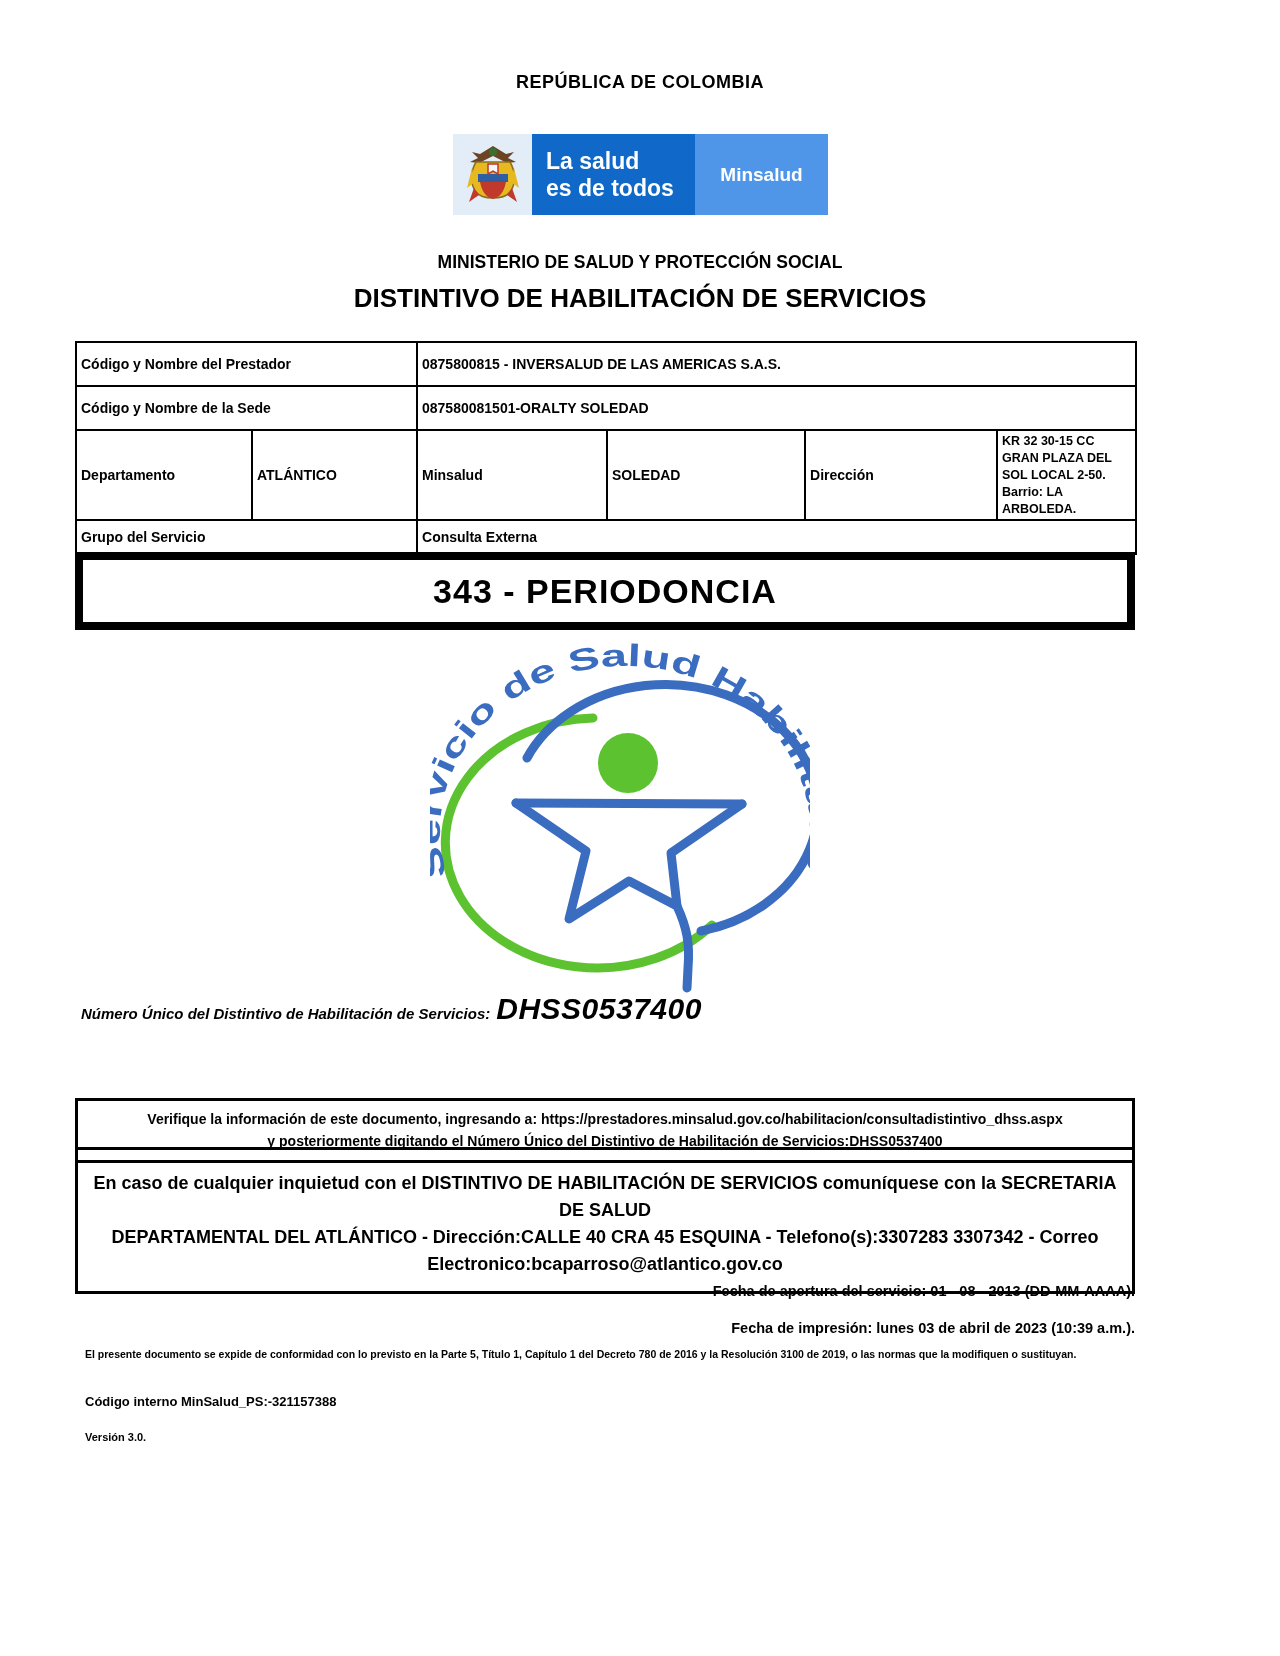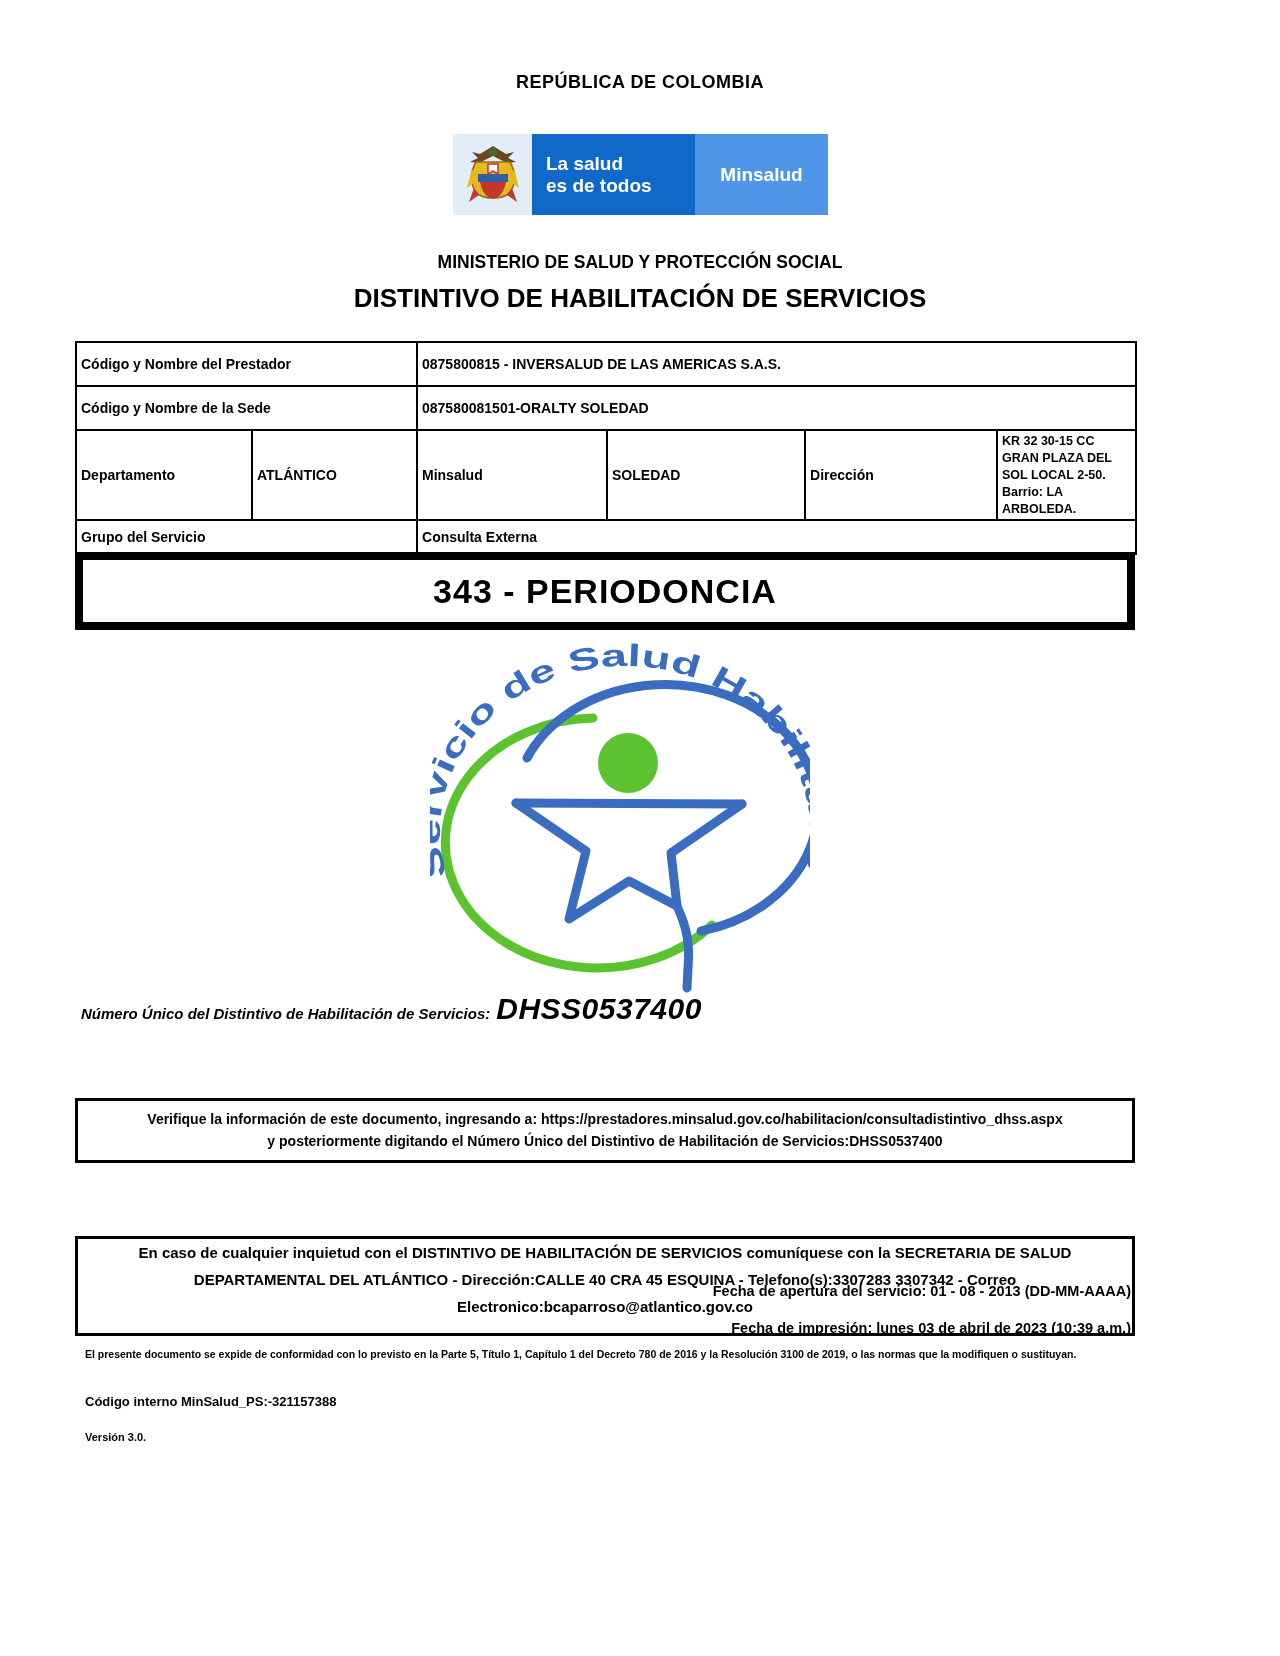--- a/index.html
+++ b/index.html
@@ -13,21 +13,21 @@
     overflow: hidden;
   }
   .centered { position: absolute; left: 0; width: 100%; text-align: center; }
   .republic { top: 72px; font-size: 18px; font-weight: bold; letter-spacing: 0.5px; }
   .ministry { top: 252px; font-size: 17.5px; font-weight: bold; }
   .doc-title { top: 283px; font-size: 26px; font-weight: bold; }
 
   
   .minsalud-banner { position: absolute; left: 453px; top: 134px; width: 375px; height: 81px; display: flex; }
   .banner-crest { width: 79px; background: #e3edf8; display: flex; align-items: center; justify-content: center; }
-  .banner-slogan { width: 163px; background: #1068c8; color: #fff; display: flex; flex-direction: column; justify-content: center; padding-left: 14px; font-weight: bold; font-size: 19px; line-height: 1.15; }
+  .banner-slogan { width: 163px; background: #1068c8; color: #fff; display: flex; flex-direction: column; justify-content: center; padding-left: 14px; font-weight: bold; font-size: 23px; line-height: 1.15; }
   .banner-brand { width: 133px; background: #4f96e8; color: #fff; display: flex; align-items: center; justify-content: center; font-weight: bold; font-size: 19px; }
 
   
   .info-table { position: absolute; left: 75px; top: 341px; border-collapse: collapse; table-layout: fixed; width: 1060px; }
   .info-table td { border: 2px solid #000; font-size: 14px; font-weight: bold; padding: 2px 4px; vertical-align: middle; overflow: hidden; }
   .r1 td { height: 44px; }
   .r2 td { height: 44px; }
   .r3 td { height: 72px; }
   .r4 td { height: 34px; }
   .val-lg { font-size: 15px; }
@@ -44,21 +44,21 @@
   .seal { position: absolute; left: 430px; top: 638px; }
 
   
   .unique-row { position: absolute; left: 81px; top: 992px; display: flex; align-items: baseline; white-space: nowrap; }
   .unique-label { font-size: 15px; font-weight: bold; font-style: italic; }
   .unique-value { font-size: 30px; font-weight: bold; font-style: italic; margin-left: 6px; letter-spacing: 0.5px; }
 
   
   .msg-box { position: absolute; left: 75px; width: 1060px; border: 3px solid #000; text-align: center; font-weight: bold; margin-top: 30px; }
   .verify-box { top: 1068px; padding: 7px 6px 8px 6px; font-size: 14px; line-height: 22px; }
-  .contact-box { top: 1206px; padding: 0 10px 13px 10px; font-size: 15px; line-height: 27px; }
+  .contact-box { top: 1117px; padding: 20px 10px 13px 10px; font-size: 18px; line-height: 27px; }
 
   
   .date-line { position: absolute; right: 145px; font-size: 14.5px; font-weight: bold; white-space: nowrap; }
   .apertura { top: 1283px; }
   .impresion { top: 1320px; }
   .legal { position: absolute; left: 85px; top: 1348px; width: 1070px; font-size: 10.5px; font-weight: bold; white-space: nowrap; }
   .cod-interno { position: absolute; left: 85px; top: 1394px; font-size: 13px; font-weight: bold; }
   .version { position: absolute; left: 85px; top: 1431px; font-size: 11px; font-weight: bold; }
 </style>
 </head>

